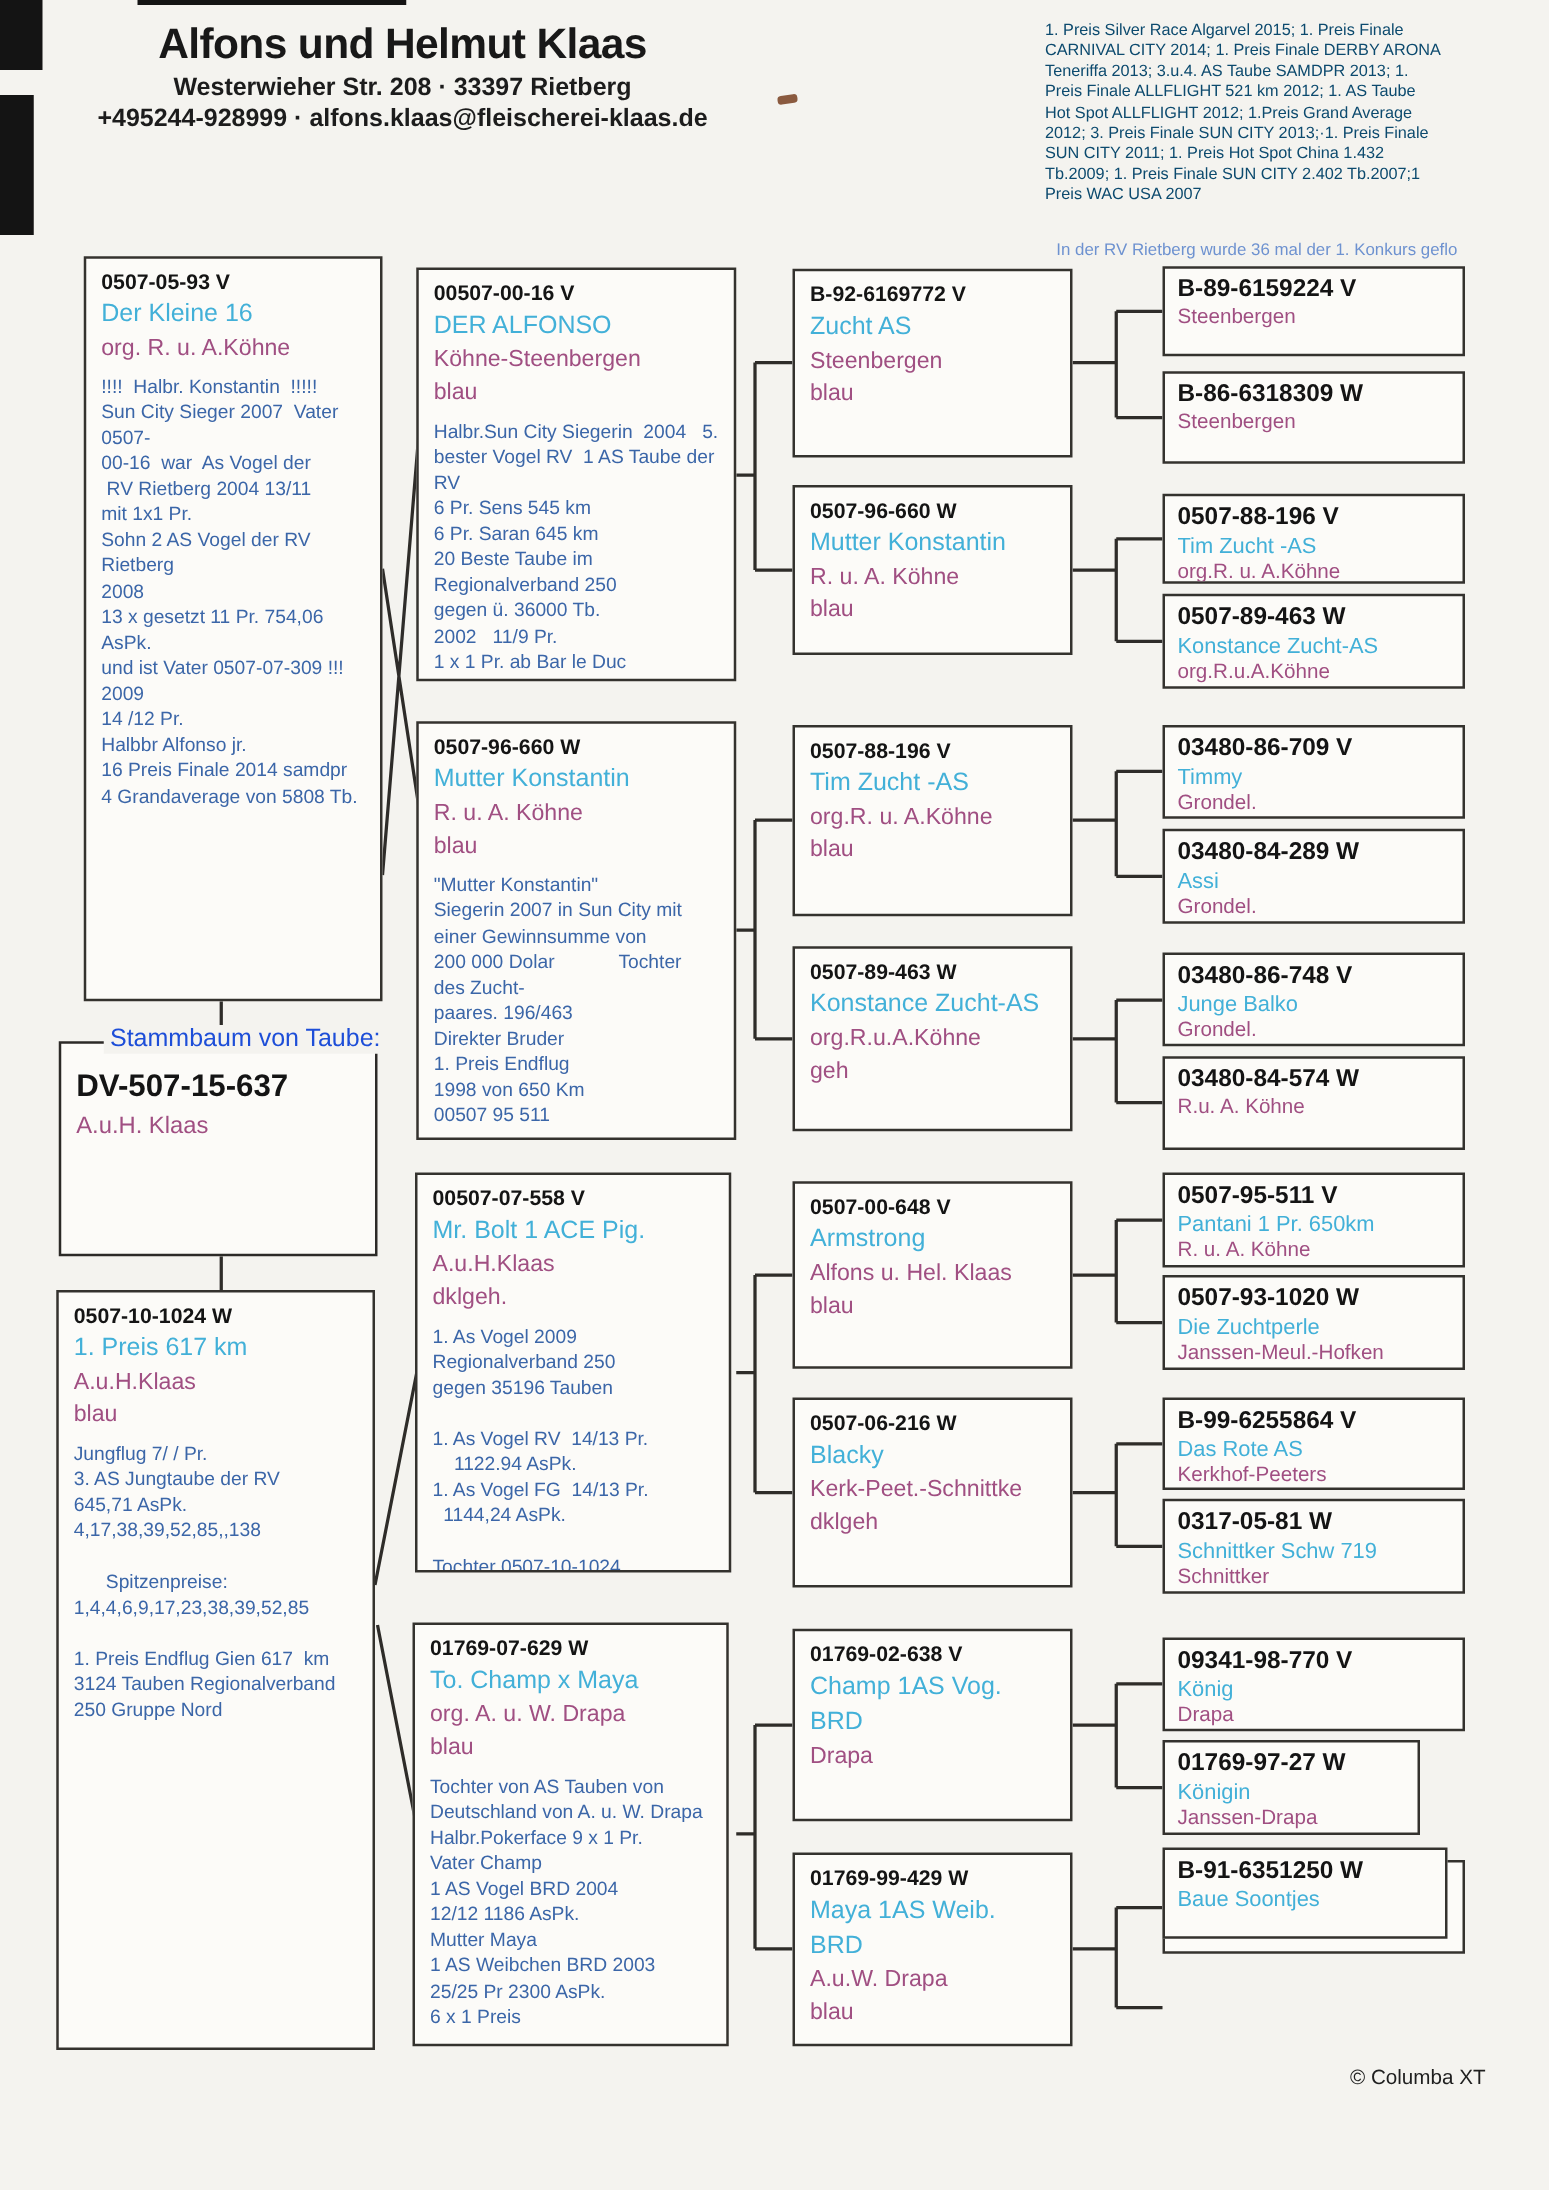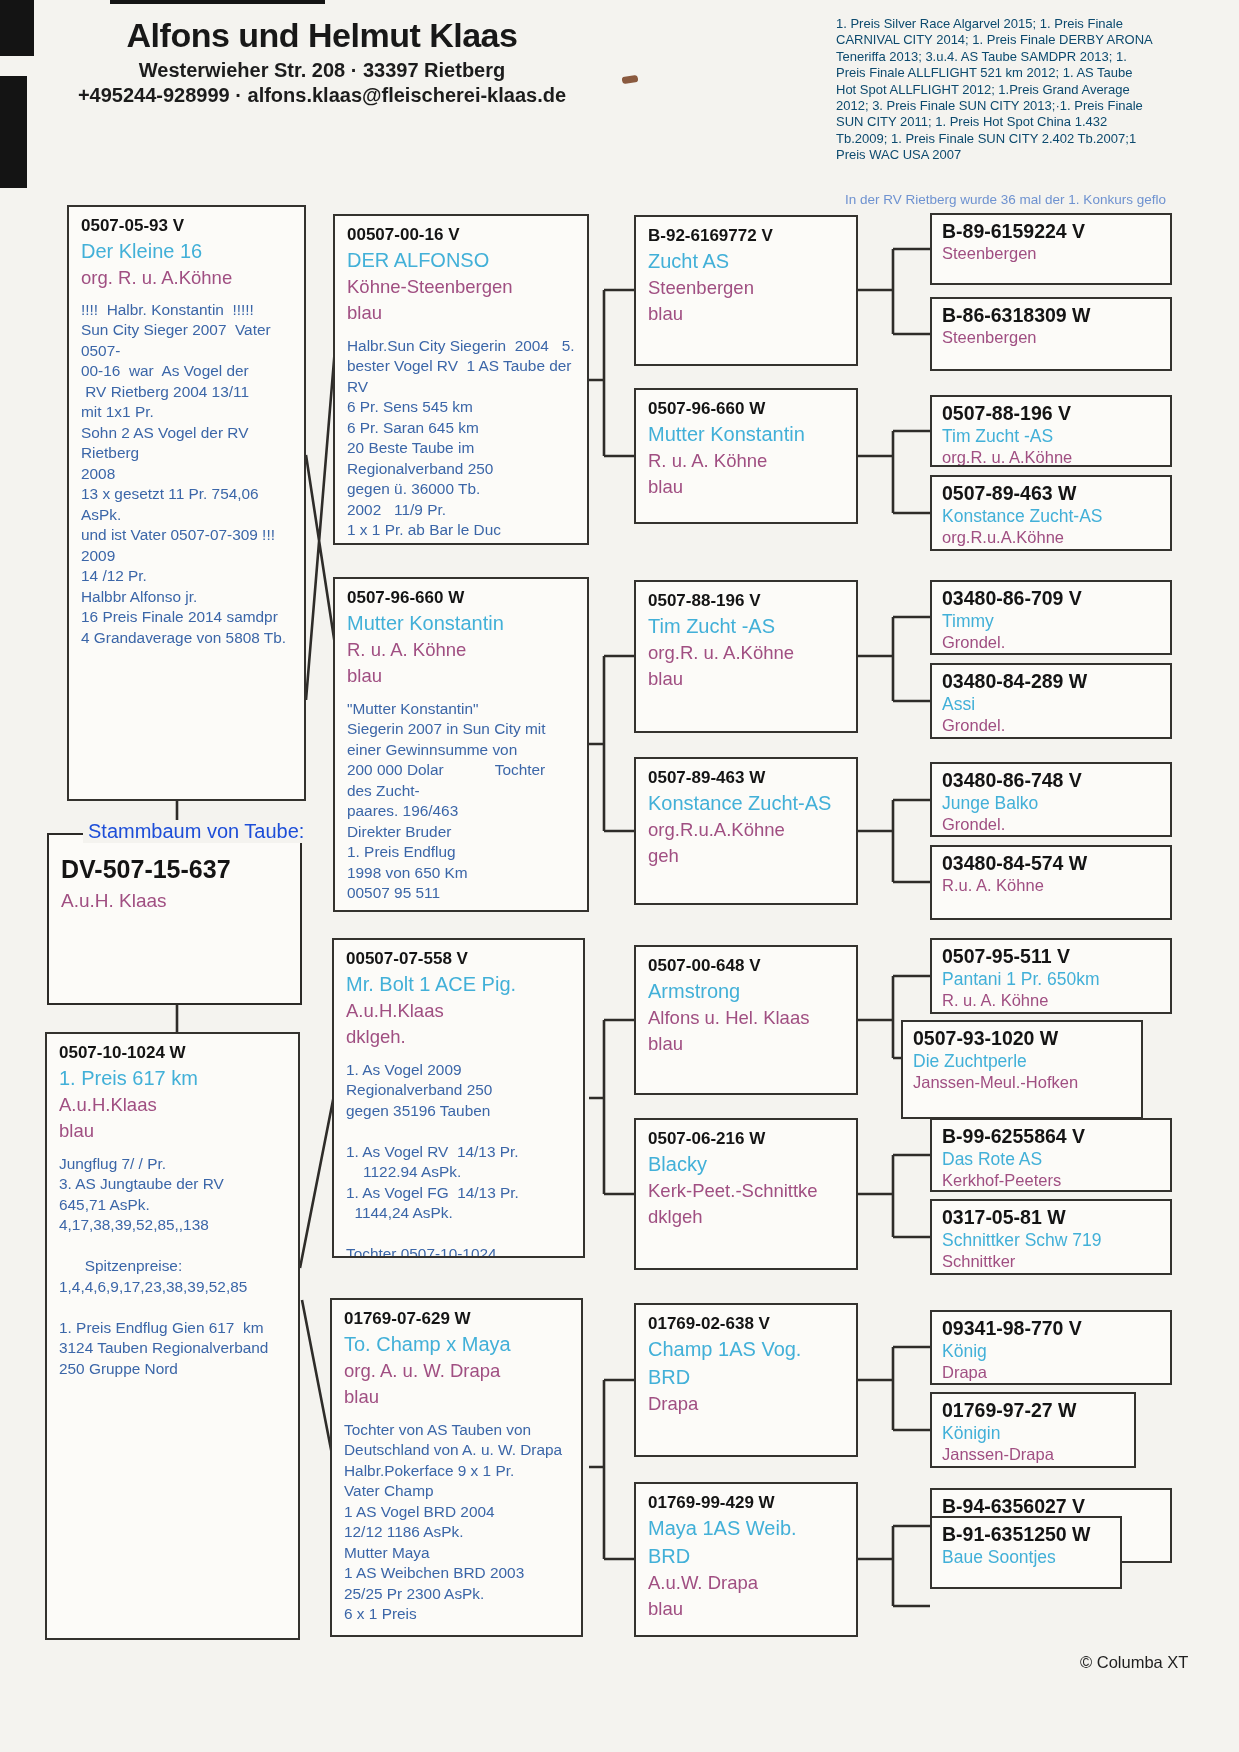--- a/index.html
+++ b/index.html
@@ -287,21 +287,21 @@
 <div class="box g4" style="left:930px;top:845px;width:242px;height:75px">
   <div class="ring">03480-84-574 W</div>
 
   <div class="owner">R.u. A. Köhne</div>
 </div>
 <div class="box g4" style="left:930px;top:938px;width:242px;height:76px">
   <div class="ring">0507-95-511 V</div>
   <div class="bname">Pantani 1 Pr. 650km</div>
   <div class="owner">R. u. A. Köhne</div>
 </div>
-<div class="box g4" style="left:901px;top:1020px;width:242px;height:99px">
+<div class="box g4" style="left:930px;top:1020px;width:242px;height:76px">
   <div class="ring">0507-93-1020 W</div>
   <div class="bname">Die Zuchtperle</div>
   <div class="owner">Janssen-Meul.-Hofken</div>
 </div>
 <div class="box g4" style="left:930px;top:1118px;width:242px;height:74px">
   <div class="ring">B-99-6255864 V</div>
   <div class="bname">Das Rote AS</div>
   <div class="owner">Kerkhof-Peeters</div>
 </div>
 <div class="box g4" style="left:930px;top:1199px;width:242px;height:76px">
@@ -317,19 +317,19 @@
 <div class="box g4" style="left:930px;top:1392px;width:206px;height:76px">
   <div class="ring">01769-97-27 W</div>
   <div class="bname">Königin</div>
   <div class="owner">Janssen-Drapa</div>
 </div>
 <div class="box g4" style="left:930px;top:1488px;width:242px;height:75px">
   <div class="ring">B-94-6356027 V</div>
 
   <div class="owner">Hofkens-Janssen</div>
 </div>
-<div class="box g4" style="left:930px;top:1516px;width:192px;height:73px">
+<div class="box g4" style="left:930px;top:1478px;width:228px;height:73px">
   <div class="ring">B-91-6351250 W</div>
   <div class="bname">Baue Soontjes</div>
 
 </div>
 
 <div class="abs copyright">© Columba XT</div>
 
 </body></html>

